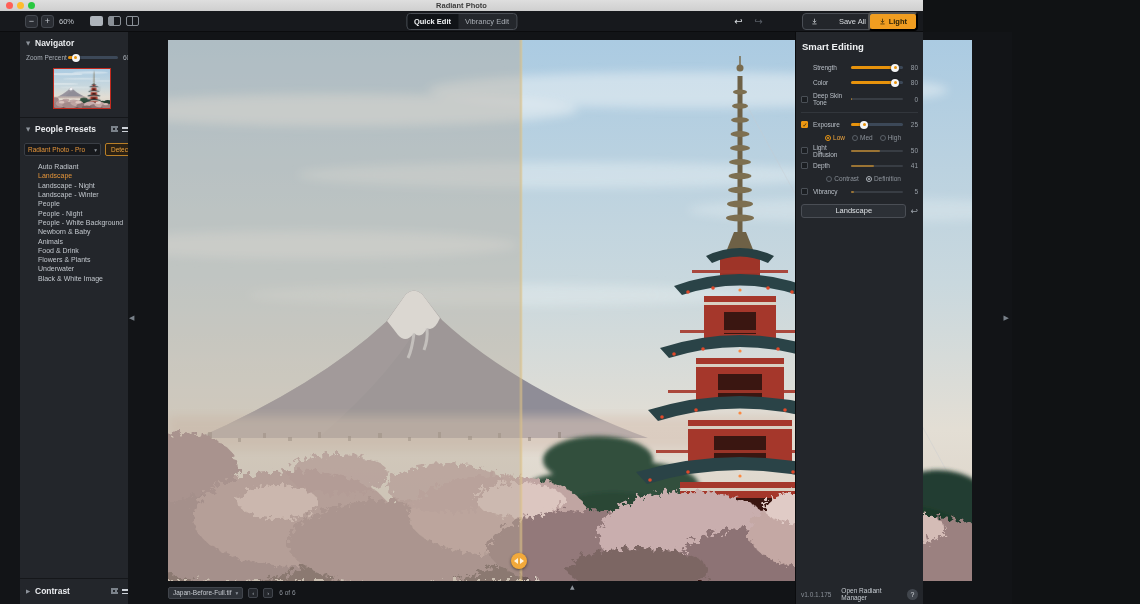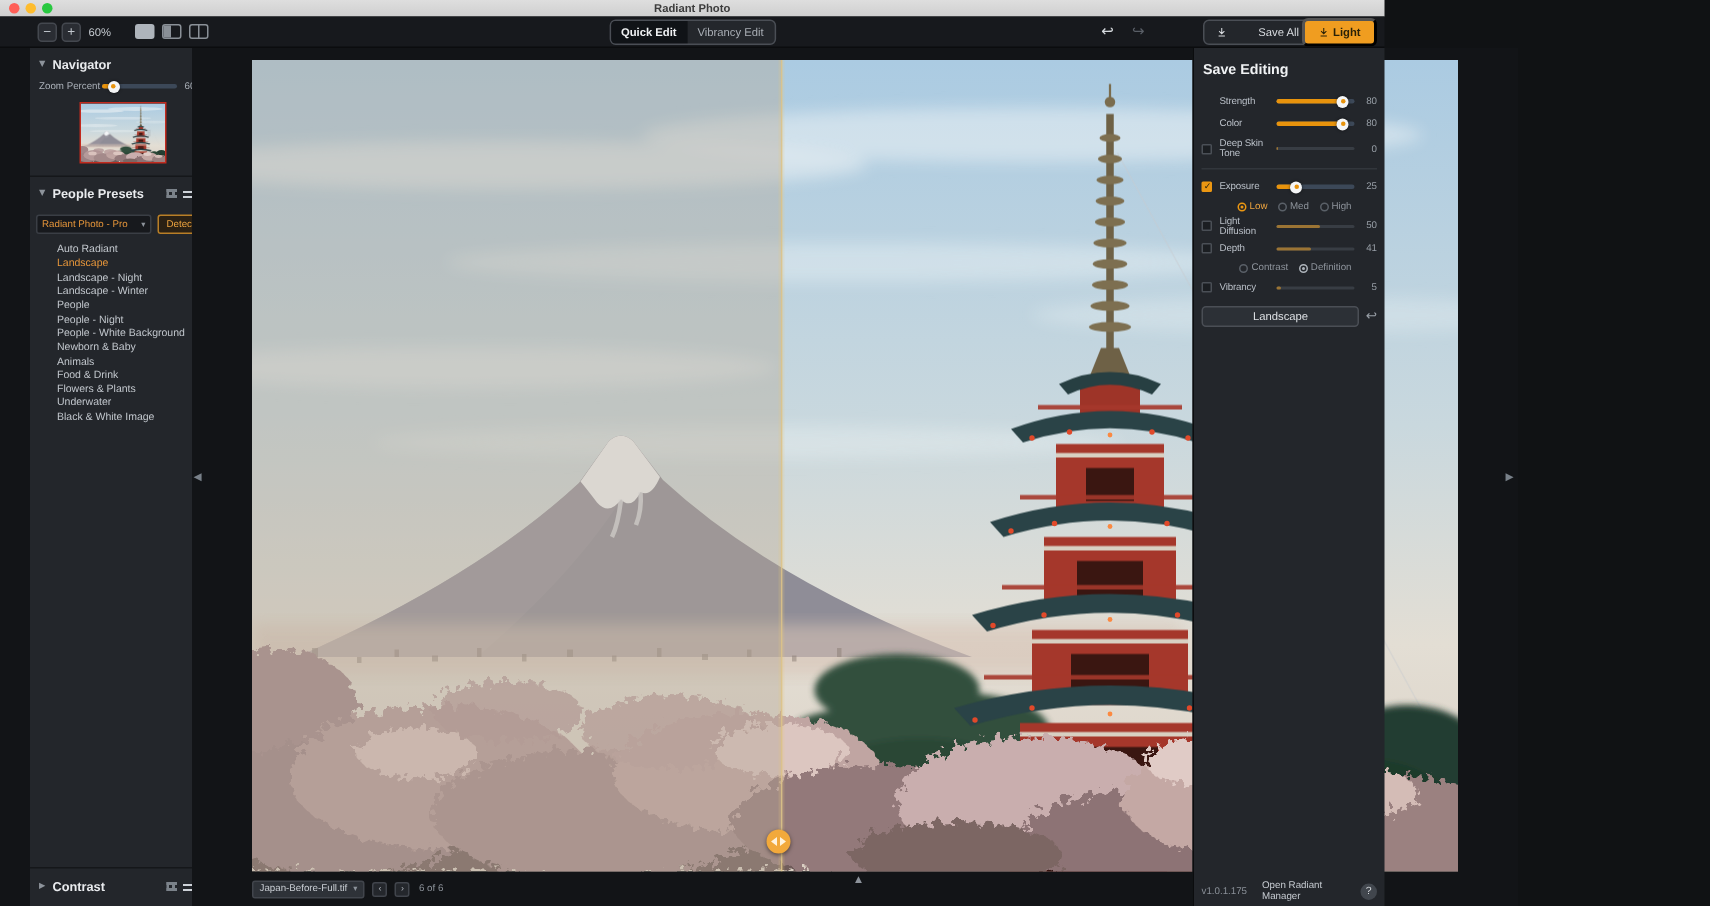--- a/index.html
+++ b/index.html
@@ -456,21 +456,21 @@
         <span class="car">▾</span>
       </div>
       <button class="nav-arrow-btn">‹</button>
       <button class="nav-arrow-btn">›</button>
       <span class="pos-indicator">6 of 6</span>
     </div>
     <span class="expand-up">▲</span>
   </div>
 
   <div class="right-panel">
-    <div class="se-title">Save Editing</div>
+    <div class="se-title">Smart Editing</div>
 
     <div class="se-row">
       <span class="se-check-slot"></span>
       <span class="se-label">Strength</span>
       <span class="se-track">
         <span class="se-fill" style="width: 85%;"></span>
         <span class="se-handle" style="left: 85%;"></span>
       </span>
       <span class="se-value">80</span>
     </div>

